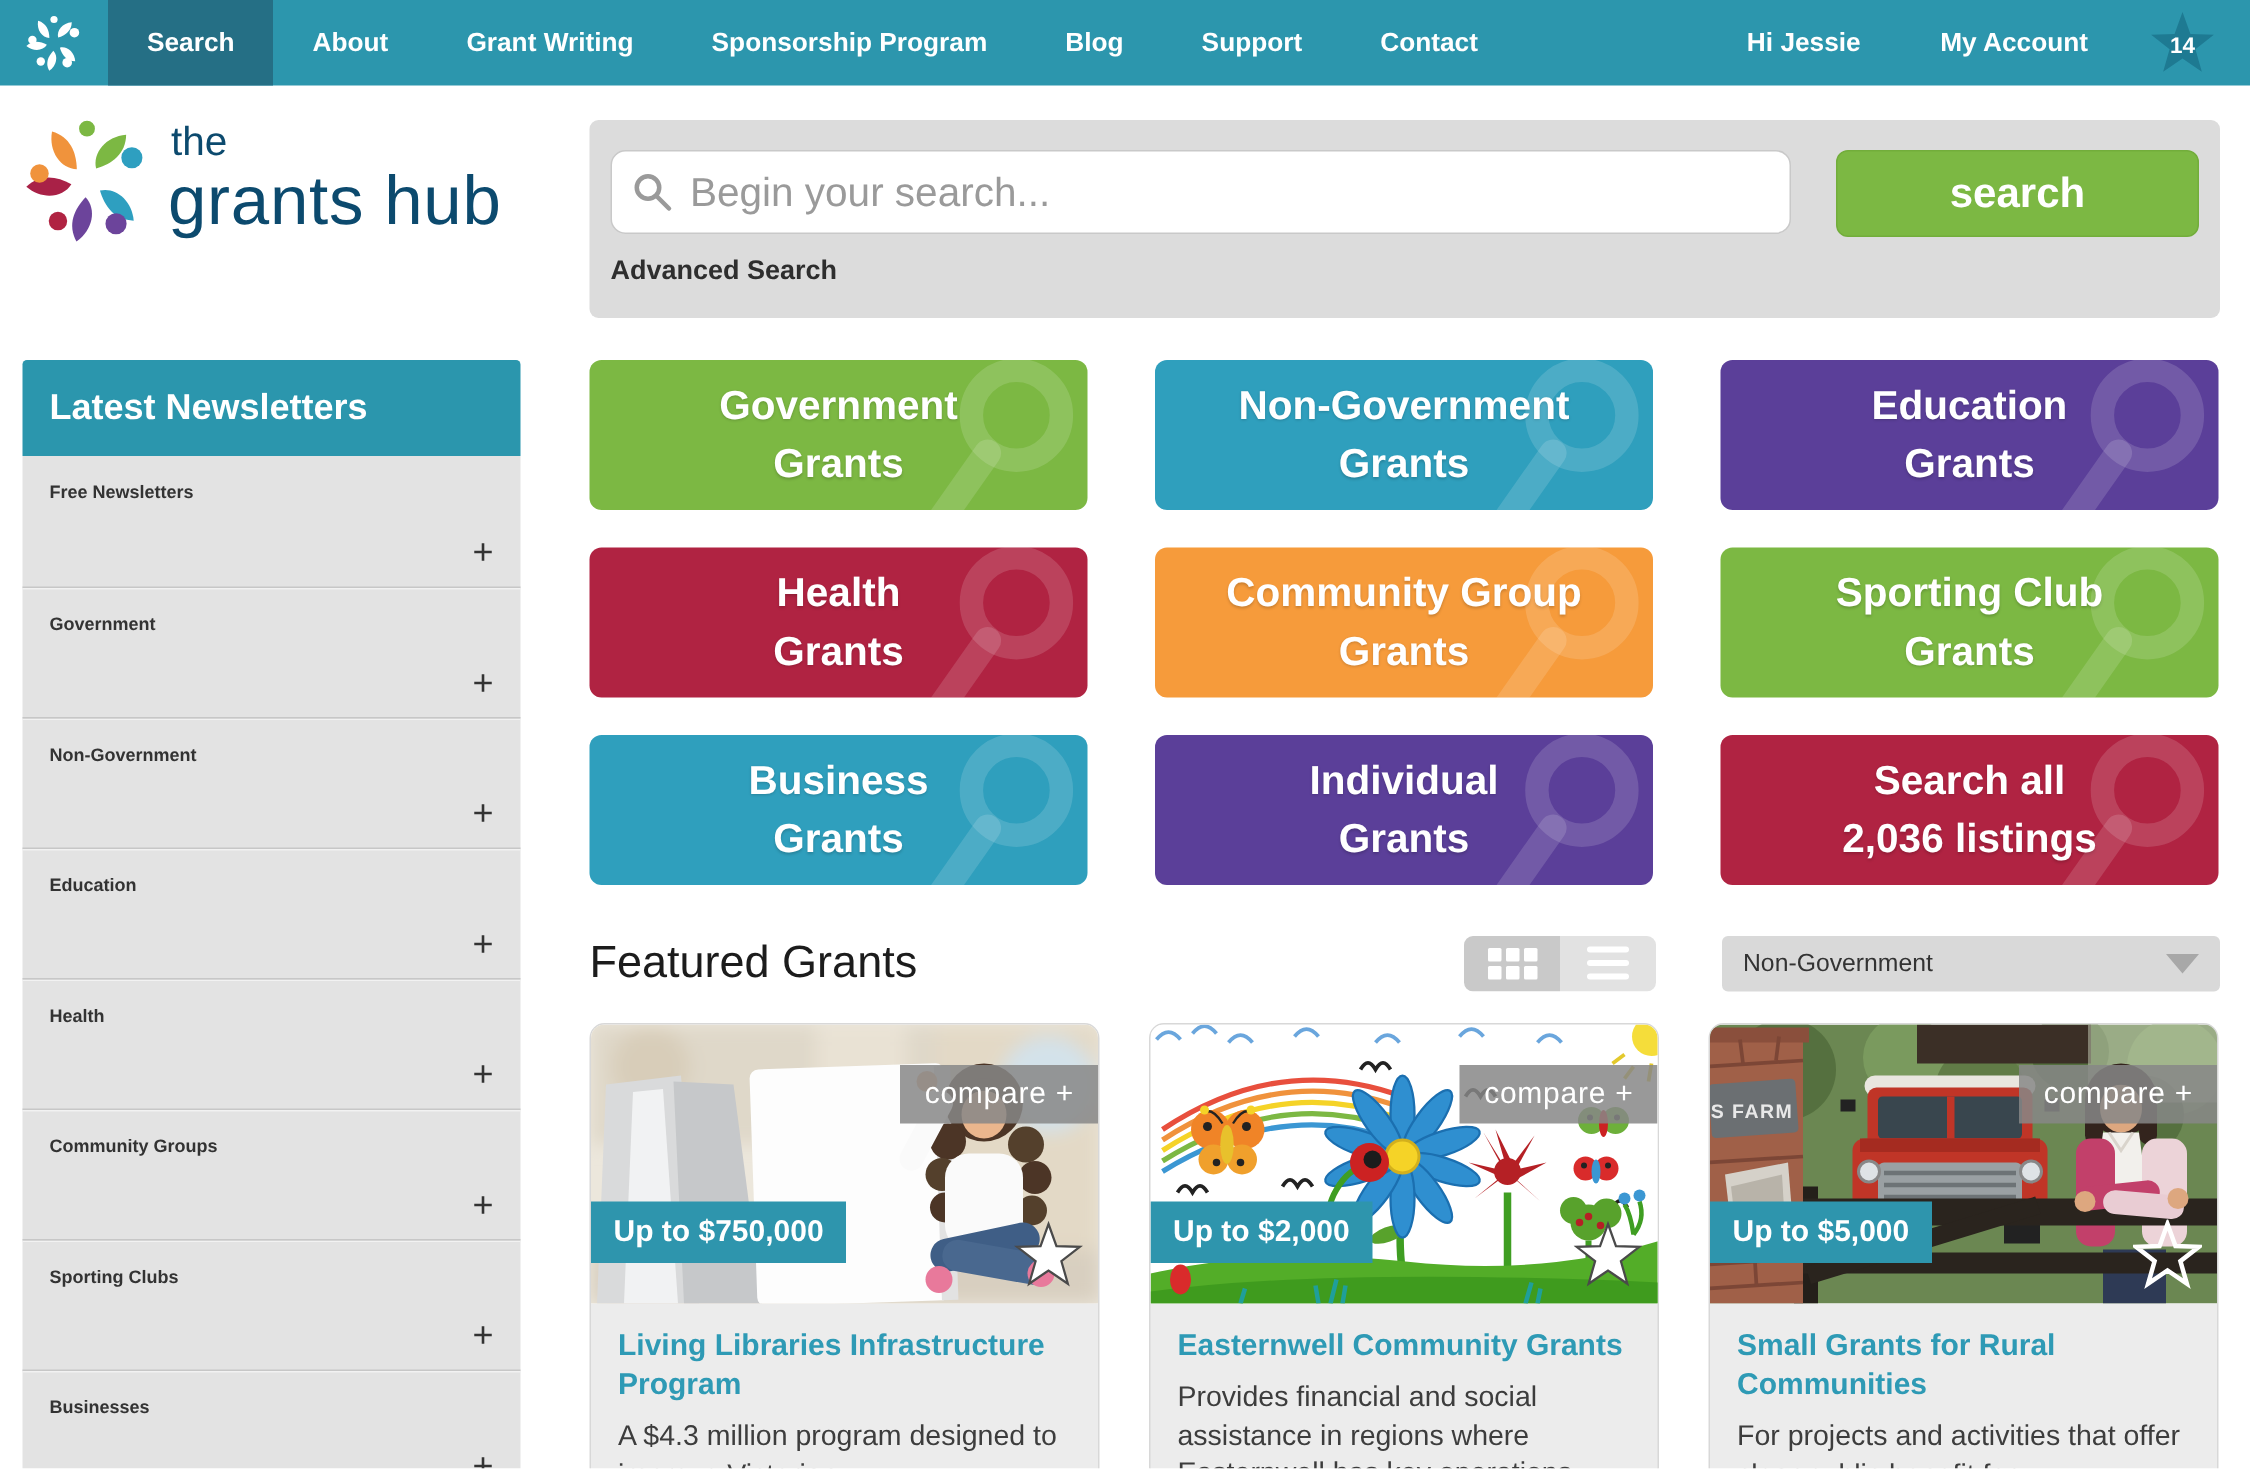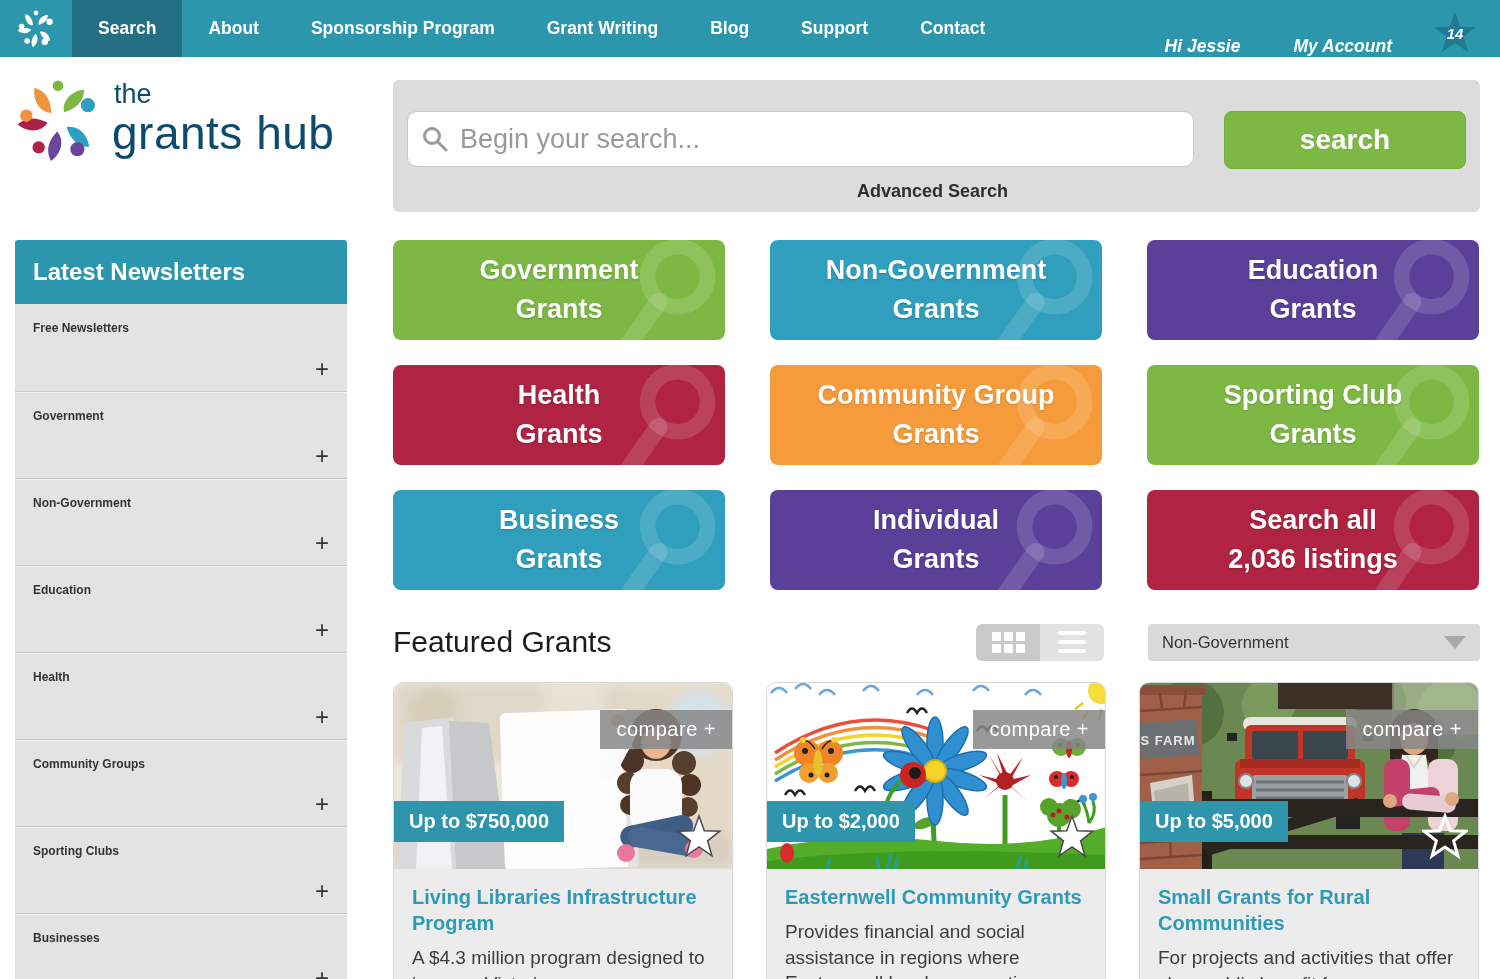--- a/index.html
+++ b/index.html
@@ -4,38 +4,38 @@
 <style>
   html,body{margin:0;padding:0;}
   body{font-family:"Liberation Sans",sans-serif;background:#fff;}
   .page{position:relative;width:1500px;height:979px;overflow:hidden;background:#fff;}
 
   
   .nav{display:flex;align-items:stretch;height:57px;background:#2c96ad;color:#fff;}
   .nav-logo{width:72px;display:flex;align-items:center;justify-content:center;}
   .nav-item{display:flex;align-items:center;padding:0 26px;font-size:17.5px;font-weight:700;cursor:pointer;white-space:nowrap;}
   .nav-item.active{background:#256f85;}
-  .nav-right{margin-left:auto;display:flex;align-items:flex-end;font-style:italic;}
+  .nav-right{margin-left:auto;display:flex;align-items:center;}
   .nav-divider{width:1px;background:rgba(255,255,255,.35);margin:0;}
   .nav-badge{display:flex;align-items:center;padding:0 22px 0 14px;}
 
   
   .header{position:relative;height:183px;}
   .logo{position:absolute;left:14px;top:20px;display:flex;align-items:flex-start;cursor:pointer;}
   .logo-text{margin-left:10px;color:#0c4a6e;line-height:1;}
   .logo-the{font-size:27px;display:block;margin:4px 0 0 2px;}
   .logo-main{font-size:46px;display:block;margin-top:2px;letter-spacing:.5px;}
   .search-panel{position:absolute;left:393px;top:23px;width:1087px;height:132px;background:#dcdcdc;border-radius:6px;box-sizing:border-box;padding:20px 14px 0 14px;}
-  .search-row{display:flex;margin-top:11px;}
+  .search-row{display:flex;}
   .search-box{position:relative;flex:1;margin-right:30px;}
   .search-box input{width:100%;height:56px;box-sizing:border-box;border:1px solid #c9c9c9;border-radius:10px;padding:0 16px 0 52px;font-size:27px;color:#555;font-family:"Liberation Sans",sans-serif;outline:none;}
   .search-box input::placeholder{color:#9a9a9a;}
   .search-mag{position:absolute;left:14px;top:14px;}
   .search-btn{width:242px;height:58px;background:#7cb843;border:1px solid #72ad3b;border-radius:8px;color:#fff;font-size:28px;font-weight:700;font-family:"Liberation Sans",sans-serif;cursor:pointer;}
-  .advanced{margin-top:12px;text-align:center;padding-right:8px;font-size:18px;font-weight:700;color:#2e2e2e;cursor:pointer;}
+  .advanced{margin-top:12px;text-align:left;padding-right:8px;font-size:18px;font-weight:700;color:#2e2e2e;cursor:pointer;}
 
   
   .sidebar{position:absolute;left:15px;top:240px;width:332px;}
   .sb-head{height:64px;background:#2b96ad;color:#fff;display:flex;align-items:center;padding-left:18px;font-size:24px;font-weight:700;border-radius:3px 3px 0 0;}
   .sb-list{background:#e3e3e3;}
   .sb-item{position:relative;height:87px;box-sizing:border-box;padding:17px 18px 0;cursor:pointer;}
   .sb-item + .sb-item{border-top:1px solid #c7c7c7;box-shadow:inset 0 1px 0 #f2f2f2;}
   .sb-label{font-size:12px;font-weight:700;color:#333;}
   .sb-plus{position:absolute;right:18px;bottom:8px;font-size:24px;font-weight:400;color:#333;}
 
@@ -89,22 +89,22 @@
           <circle cx="0" cy="-40" r="6"></circle>
             <circle cx="34" cy="-18" r="8"></circle>
           <circle cx="-36" cy="-6" r="7"></circle>
             <circle cx="-22" cy="30" r="7"></circle>
             <circle cx="22" cy="32" r="8"></circle>
         </g>
       </svg>
     </div>
     <div class="nav-item active">Search</div>
     <div class="nav-item">About</div>
+    <div class="nav-item">Grant Writing</div>
     <div class="nav-item">Sponsorship Program</div>
-    <div class="nav-item">Grant Writing</div>
     <div class="nav-item">Blog</div>
     <div class="nav-item">Support</div>
     <div class="nav-item">Contact</div>
     <div class="nav-right">
       <div class="nav-item">Hi Jessie</div>
       <div class="nav-divider"></div>
       <div class="nav-item">My Account</div>
       <div class="nav-badge">
         <svg width="46" height="48" viewBox="0 0 46 48">
           <polygon points="23,3 28.3,17.7 43.9,18.2 31.6,27.8 35.9,42.8 23,34 10.1,42.8 14.4,27.8 2.1,18.2 17.7,17.7" fill="#1e7a92"></polygon>

